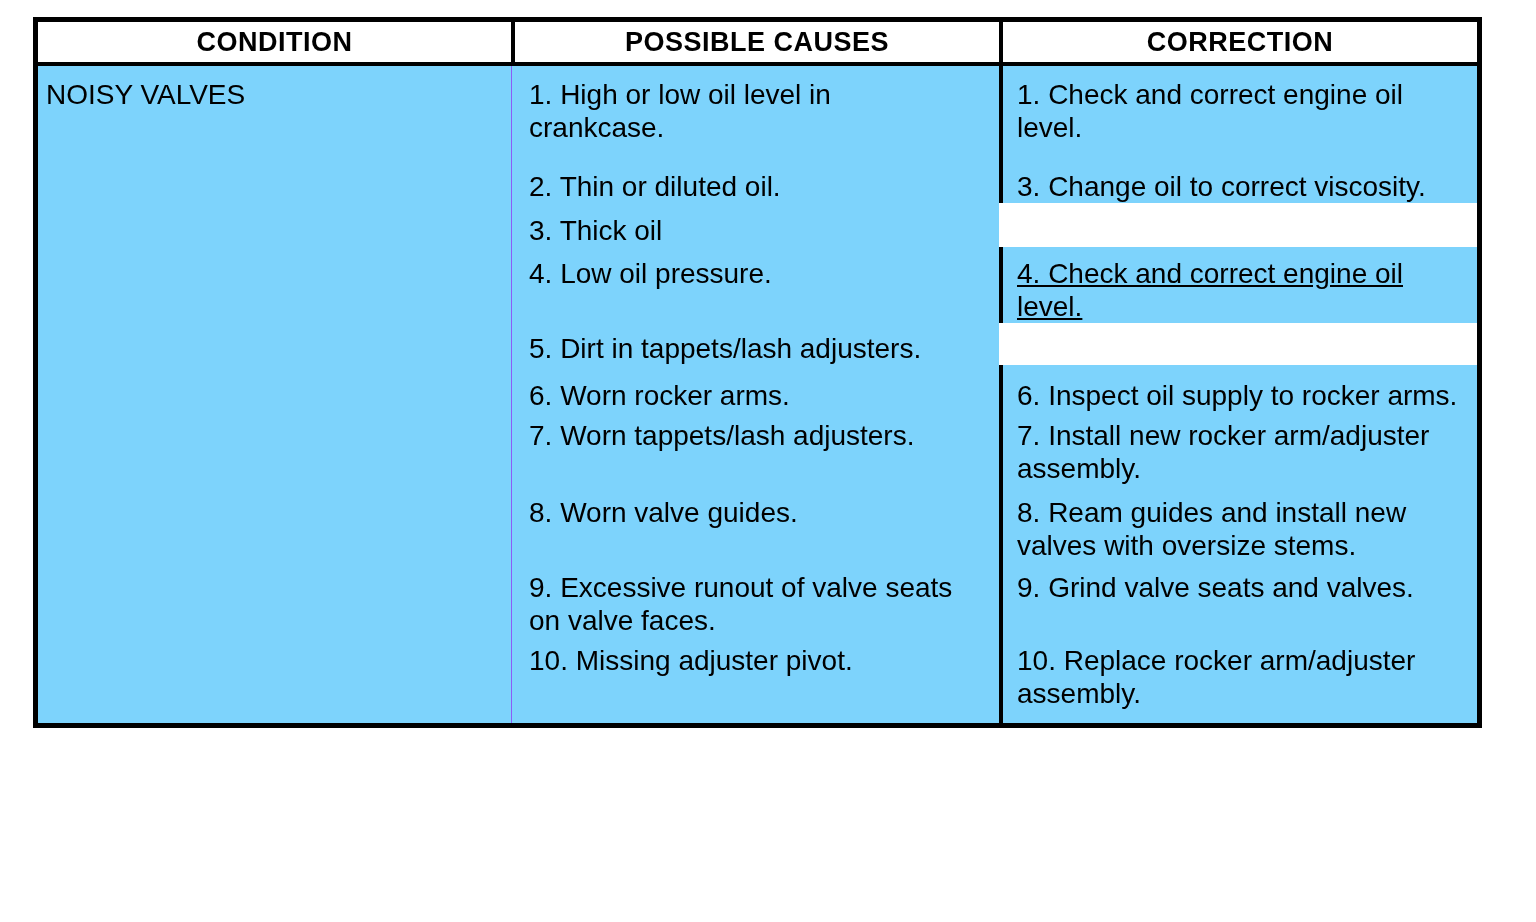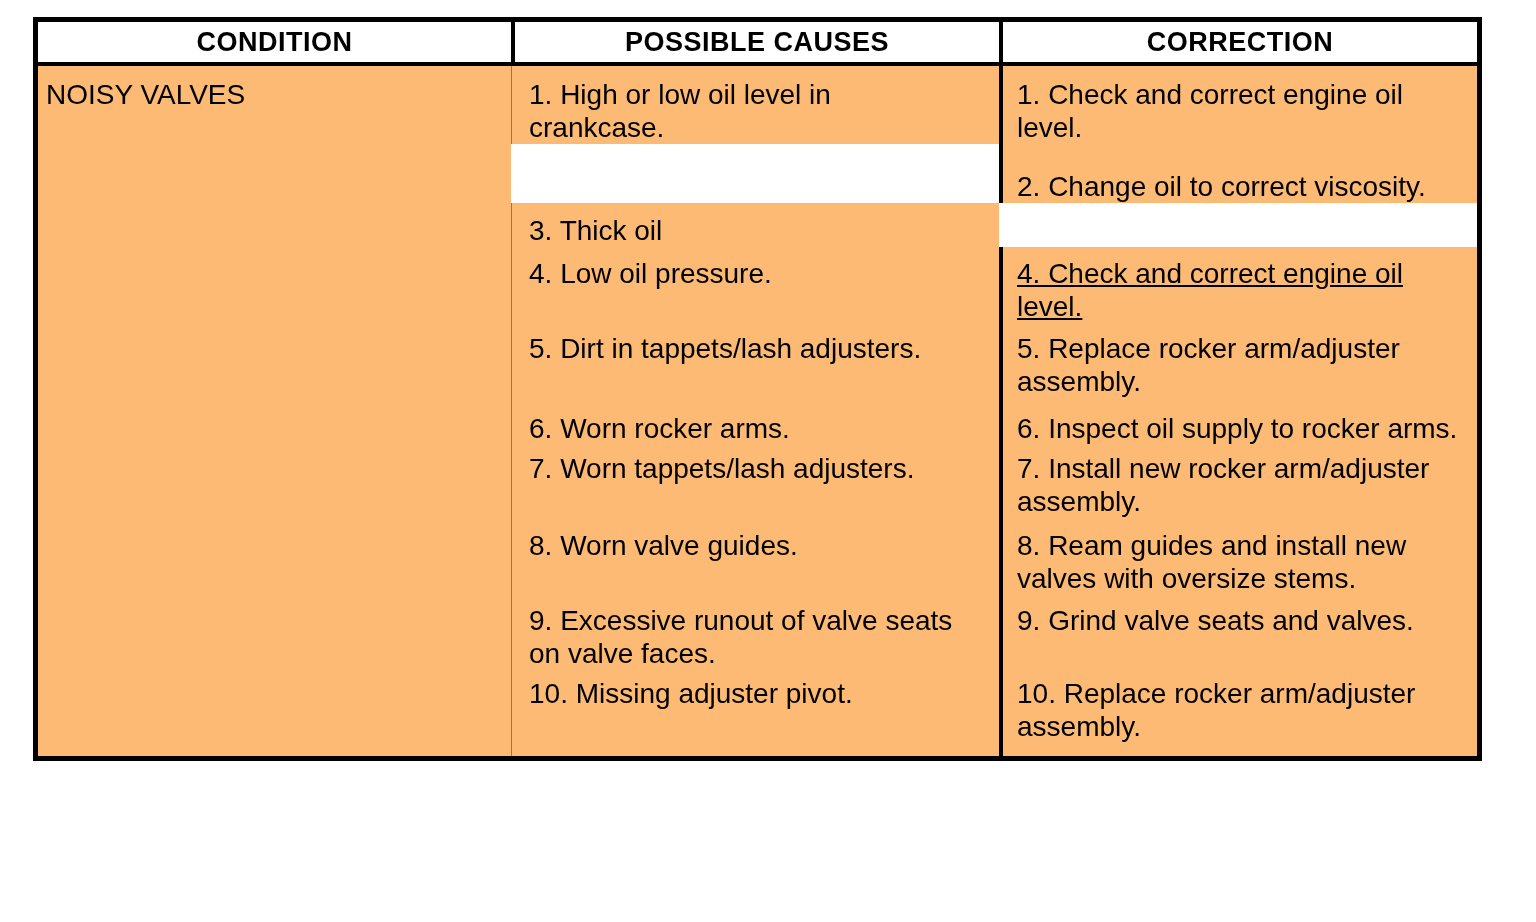--- a/index.html
+++ b/index.html
@@ -34,21 +34,21 @@
     align-items: center;
     justify-content: center;
     font-weight: bold;
     font-size: 27px;
     letter-spacing: 0.5px;
     white-space: nowrap;
   }
   .hdr.c1 { grid-column: 1; }
   .hdr.c2 { grid-column: 2; border-left: 4px solid #000000; }
   .hdr.c3 { grid-column: 3; border-left: 4px solid #000000; }
-  .cell { background: #fdba74; }
+  .cell { background: #7dd3fc; }
   .cond {
     grid-column: 1;
     padding: 12px 8px 0 8px;
   }
   .cause {
     grid-column: 2;
     border-left: 1px solid #8b5cf6;
     padding-left: 17px;
     padding-right: 34px;
   }
@@ -76,37 +76,37 @@
     <div class="cell cond" style="grid-row: 2 / span 10;">
       <p class="para">NOISY VALVES</p>
     </div>
 
   <div class="cell cause" style="grid-row: 2; padding-top: 12px;">
         <p class="para">1. High or low oil level in crankcase.</p>
       </div>
       <div class="cell corr" style="grid-row: 2; padding-top: 12px;">
         <p class="para">1. Check and correct engine oil level.</p>
       </div>
+      <div class="cell cause" style="grid-row: 3; padding-top: 26px;">
+        <p class="para">2. Thin or diluted oil.</p>
+      </div>
       <div class="cell corr" style="grid-row: 3; padding-top: 26px;">
-        <p class="para">2. Change oil to correct viscosity.</p>
+        <p class="para">3. Change oil to correct viscosity.</p>
       </div>
       <div class="cell cause" style="grid-row: 4; padding-top: 11px;">
         <p class="para">3. Thick oil</p>
       </div>
       <div class="cell cause" style="grid-row: 5; padding-top: 10px;">
         <p class="para">4. Low oil pressure.</p>
       </div>
       <div class="cell corr" style="grid-row: 5; padding-top: 10px; text-decoration: underline;">
         <p class="para">4. Check and correct engine oil level.</p>
       </div>
       <div class="cell cause" style="grid-row: 6; padding-top: 9px;">
         <p class="para">5. Dirt in tappets/lash adjusters.</p>
-      </div>
-      <div class="cell corr" style="grid-row: 6; padding-top: 9px;">
-        <p class="para">5. Replace rocker arm/adjuster assembly.</p>
       </div>
       <div class="cell cause" style="grid-row: 7; padding-top: 14px;">
         <p class="para">6. Worn rocker arms.</p>
       </div>
       <div class="cell corr" style="grid-row: 7; padding-top: 14px;">
         <p class="para">6. Inspect oil supply to rocker arms.</p>
       </div>
       <div class="cell cause" style="grid-row: 8; padding-top: 7px;">
         <p class="para">7. Worn tappets/lash adjusters.</p>
       </div>

